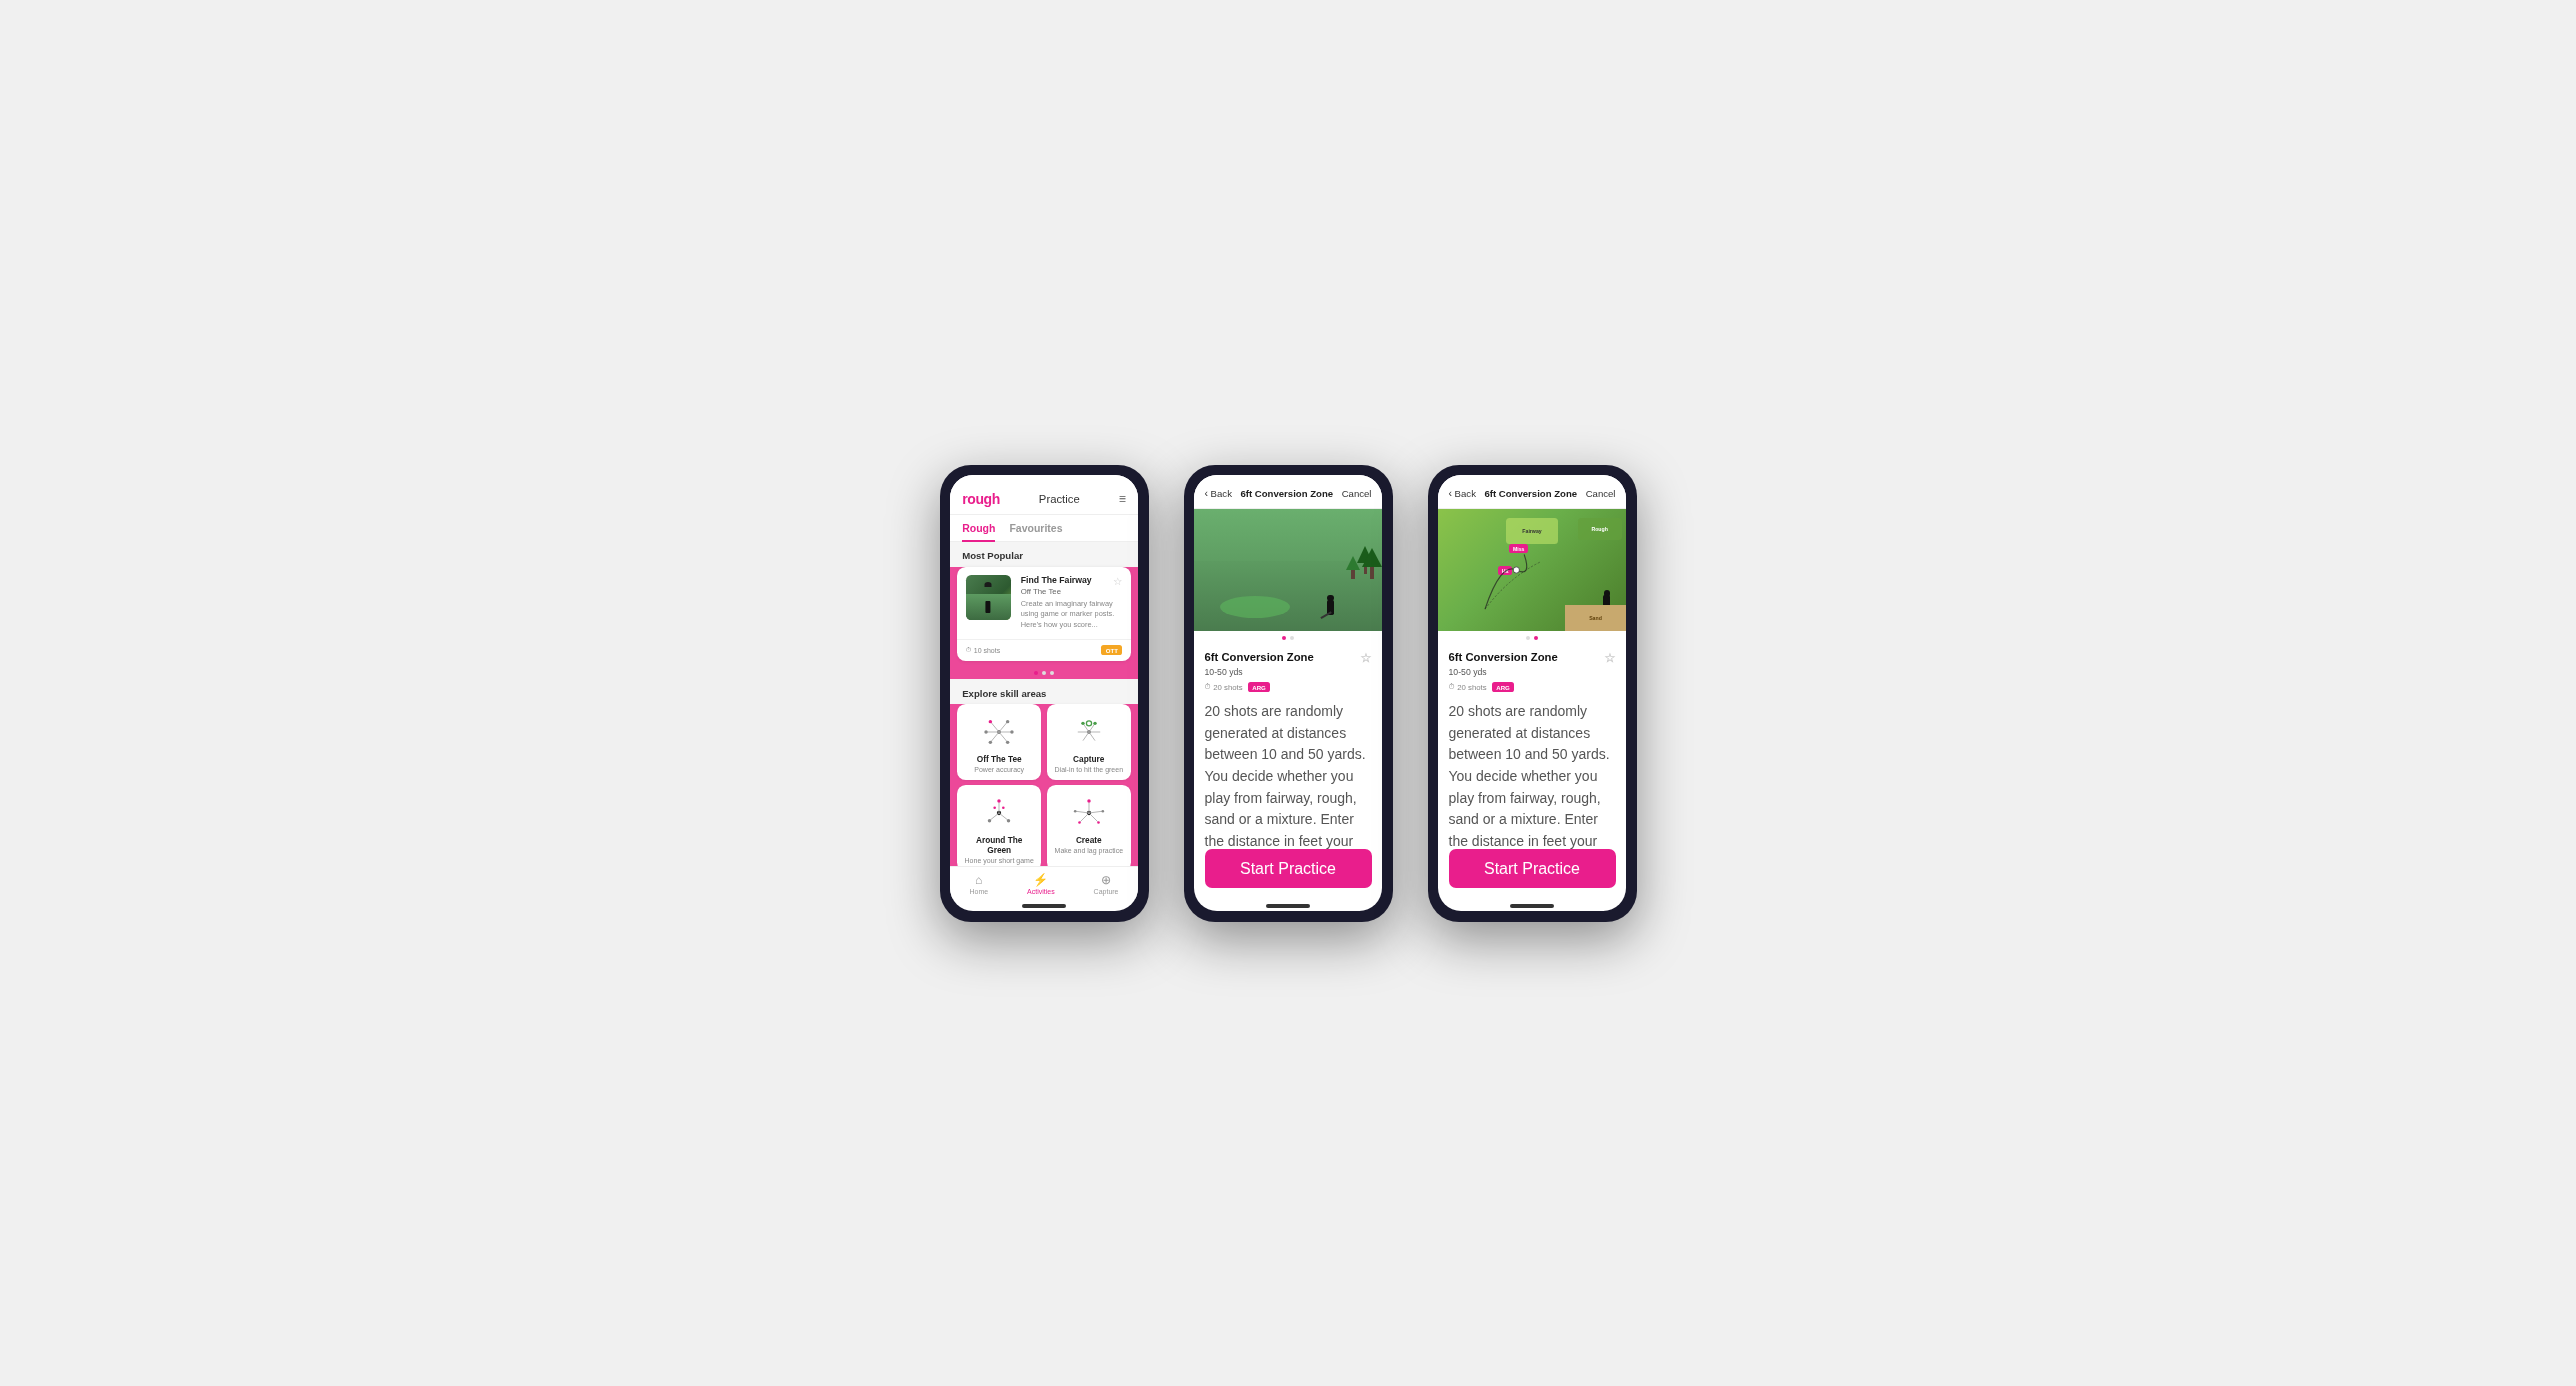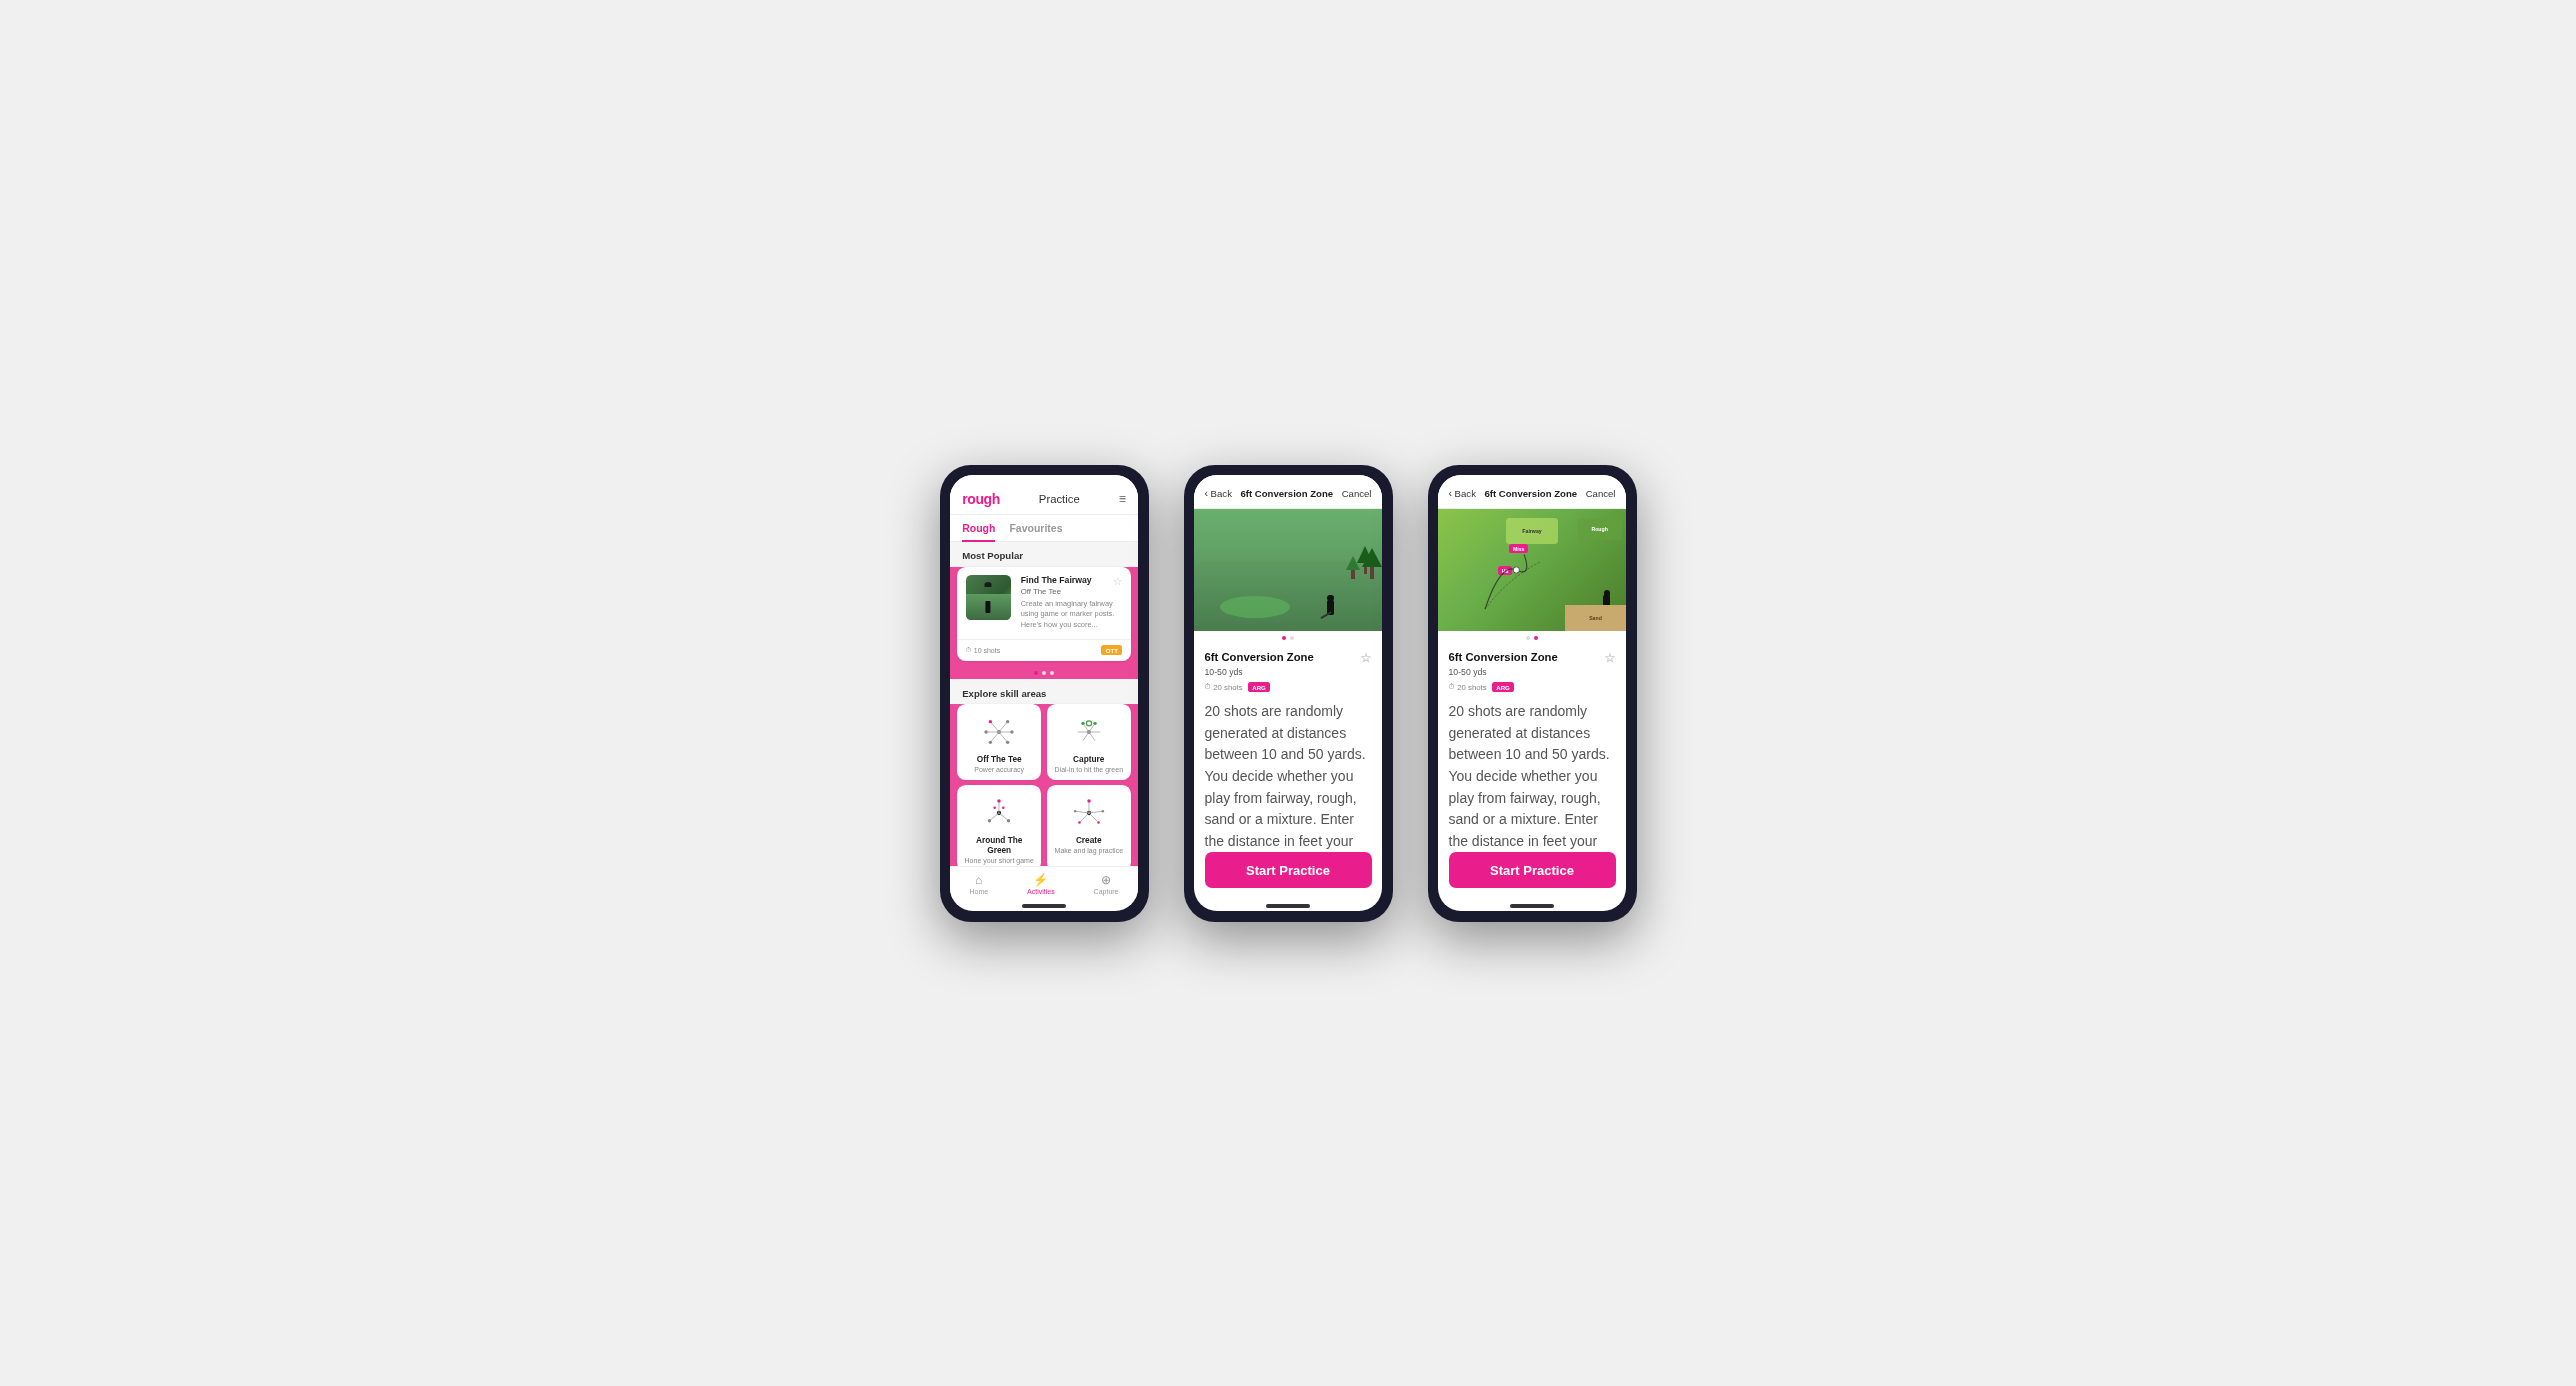--- a/index.html
+++ b/index.html
@@ -423,22 +423,22 @@
     .detail-image-dots .dot.inactive { background: #ddd; }
 
     .detail-start-btn {
       background: #e91e8c;
       color: #fff;
       border: none;
       border-radius: 7px;
       padding: 10.5px;
       width: calc(100% - 21px);
       margin: 0 10.5px 10.5px;
-      font-size: 13px;
-      font-weight: 700;
+      font-size: 16px;
+      font-weight: 400;
       text-align: center;
       cursor: pointer;
       position: sticky;
       bottom: 0;
     }
 
   </style>
 </head>
 <body>
 

